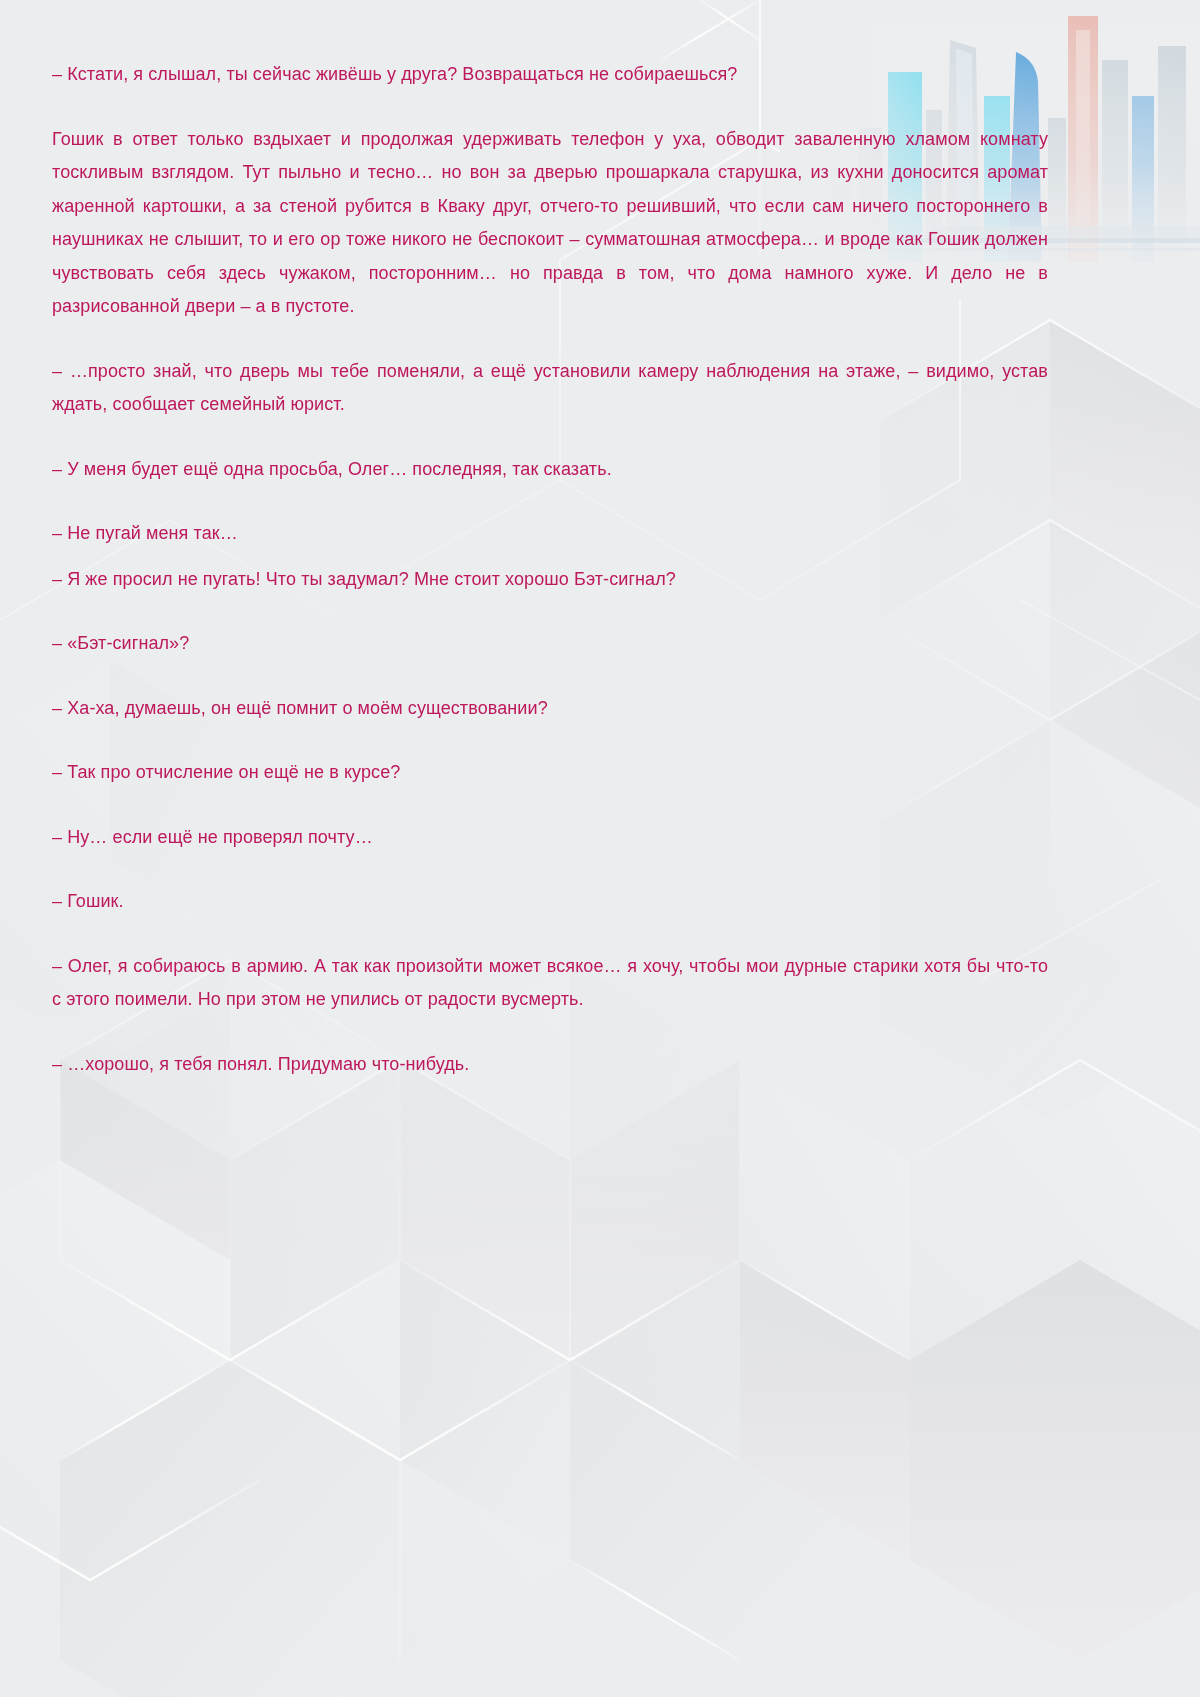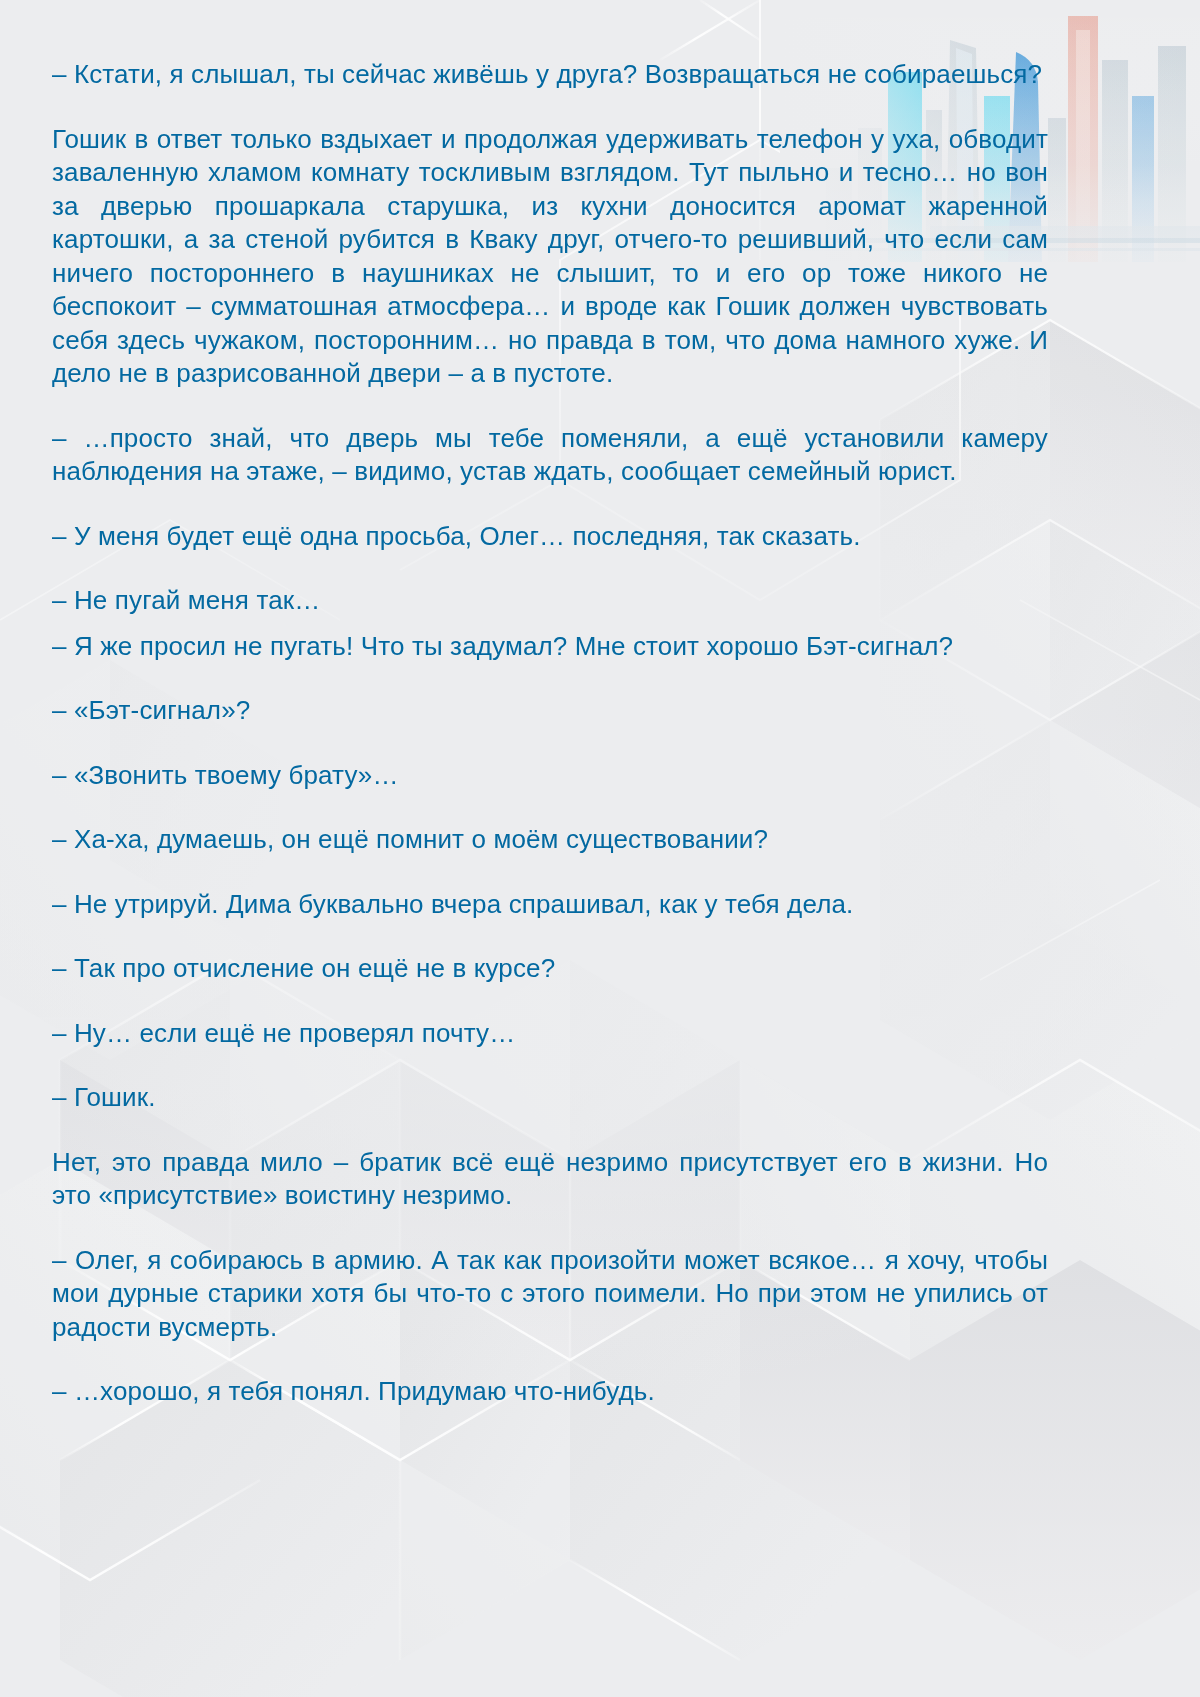--- a/index.html
+++ b/index.html
@@ -45,23 +45,23 @@
   }
 
   
   #doc {
     position: absolute;
     left: 52px;
     top: 58px;
     width: 996px;
   }
   .para {
-    font-size: 26px;
+    font-size: 18px;
     line-height: 33.5px;
-    color: #0369a1;
+    color: #be185d;
     text-align: justify;
     text-justify: inter-word;
     margin: 0 0 20px 0;
     letter-spacing: 0.005em;
     -webkit-font-smoothing: antialiased;
   }
   .para.last {
     margin-bottom: 0;
   }
   .para:last-child { margin-bottom: 0; }
@@ -246,31 +246,28 @@
 
   <p class="para gap-lg">– У меня будет ещё одна просьба, Олег… последняя, так сказать.</p>
 
   <p class="para gap-xs">– Не пугай меня так…</p>
 
 
   <p class="para gap-lg">– Я же просил не пугать! Что ты задумал? Мне стоит хорошо Бэт-сигнал?</p>
 
   <p class="para gap-lg">– «Бэт-сигнал»?</p>
 
-  <p class="para gap-lg">– «Звонить твоему брату»…</p>
 
   <p class="para gap-lg">– Ха-ха, думаешь, он ещё помнит о моём существовании?</p>
 
-  <p class="para gap-lg">– Не утрируй. Дима буквально вчера спрашивал, как у тебя дела.</p>
 
   <p class="para gap-lg">– Так про отчисление он ещё не в курсе?</p>
 
   <p class="para gap-lg">– Ну… если ещё не проверял почту…</p>
 
   <p class="para gap-lg">– Гошик.</p>
 
-  <p class="para gap-lg">Нет, это правда мило – братик всё ещё незримо присутствует его в жизни. Но это «присутствие» воистину незримо.</p>
 
   <p class="para gap-lg">– Олег, я собираюсь в армию. А так как произойти может всякое… я хочу, чтобы мои дурные старики хотя бы что-то с этого поимели. Но при этом не упились от радости вусмерть.</p>
 
   <p class="para last">– …хорошо, я тебя понял. Придумаю что-нибудь.</p>
 
 </main>
 
 </body></html>

